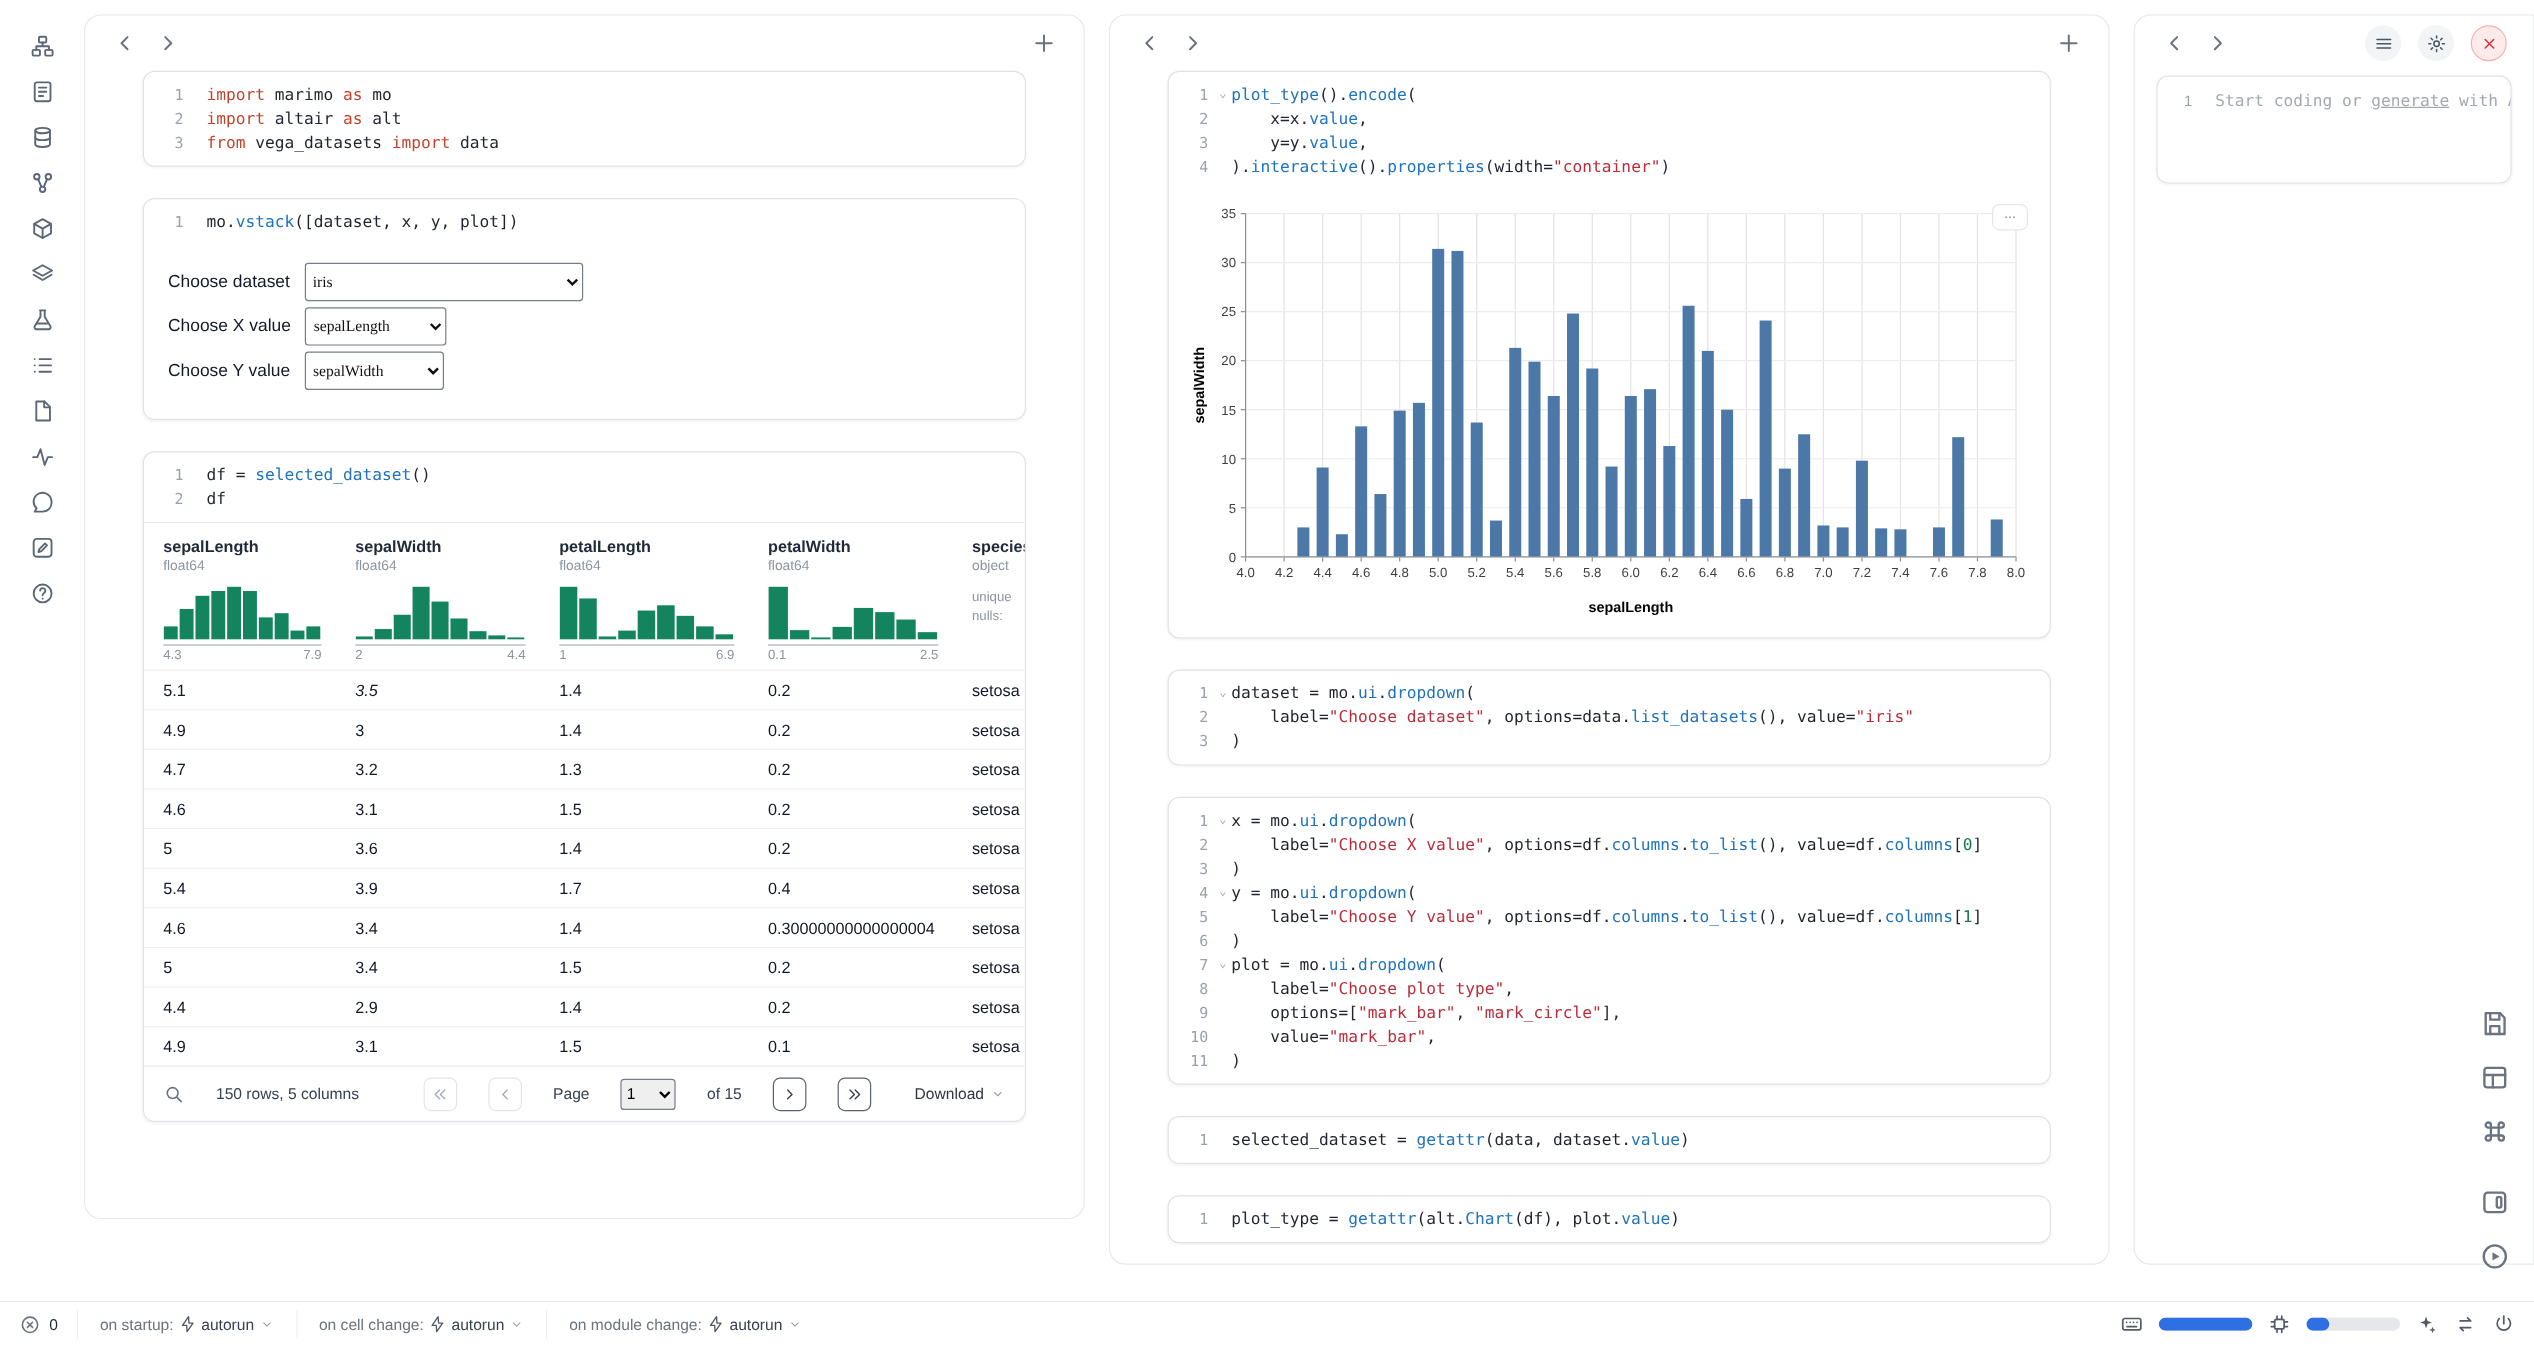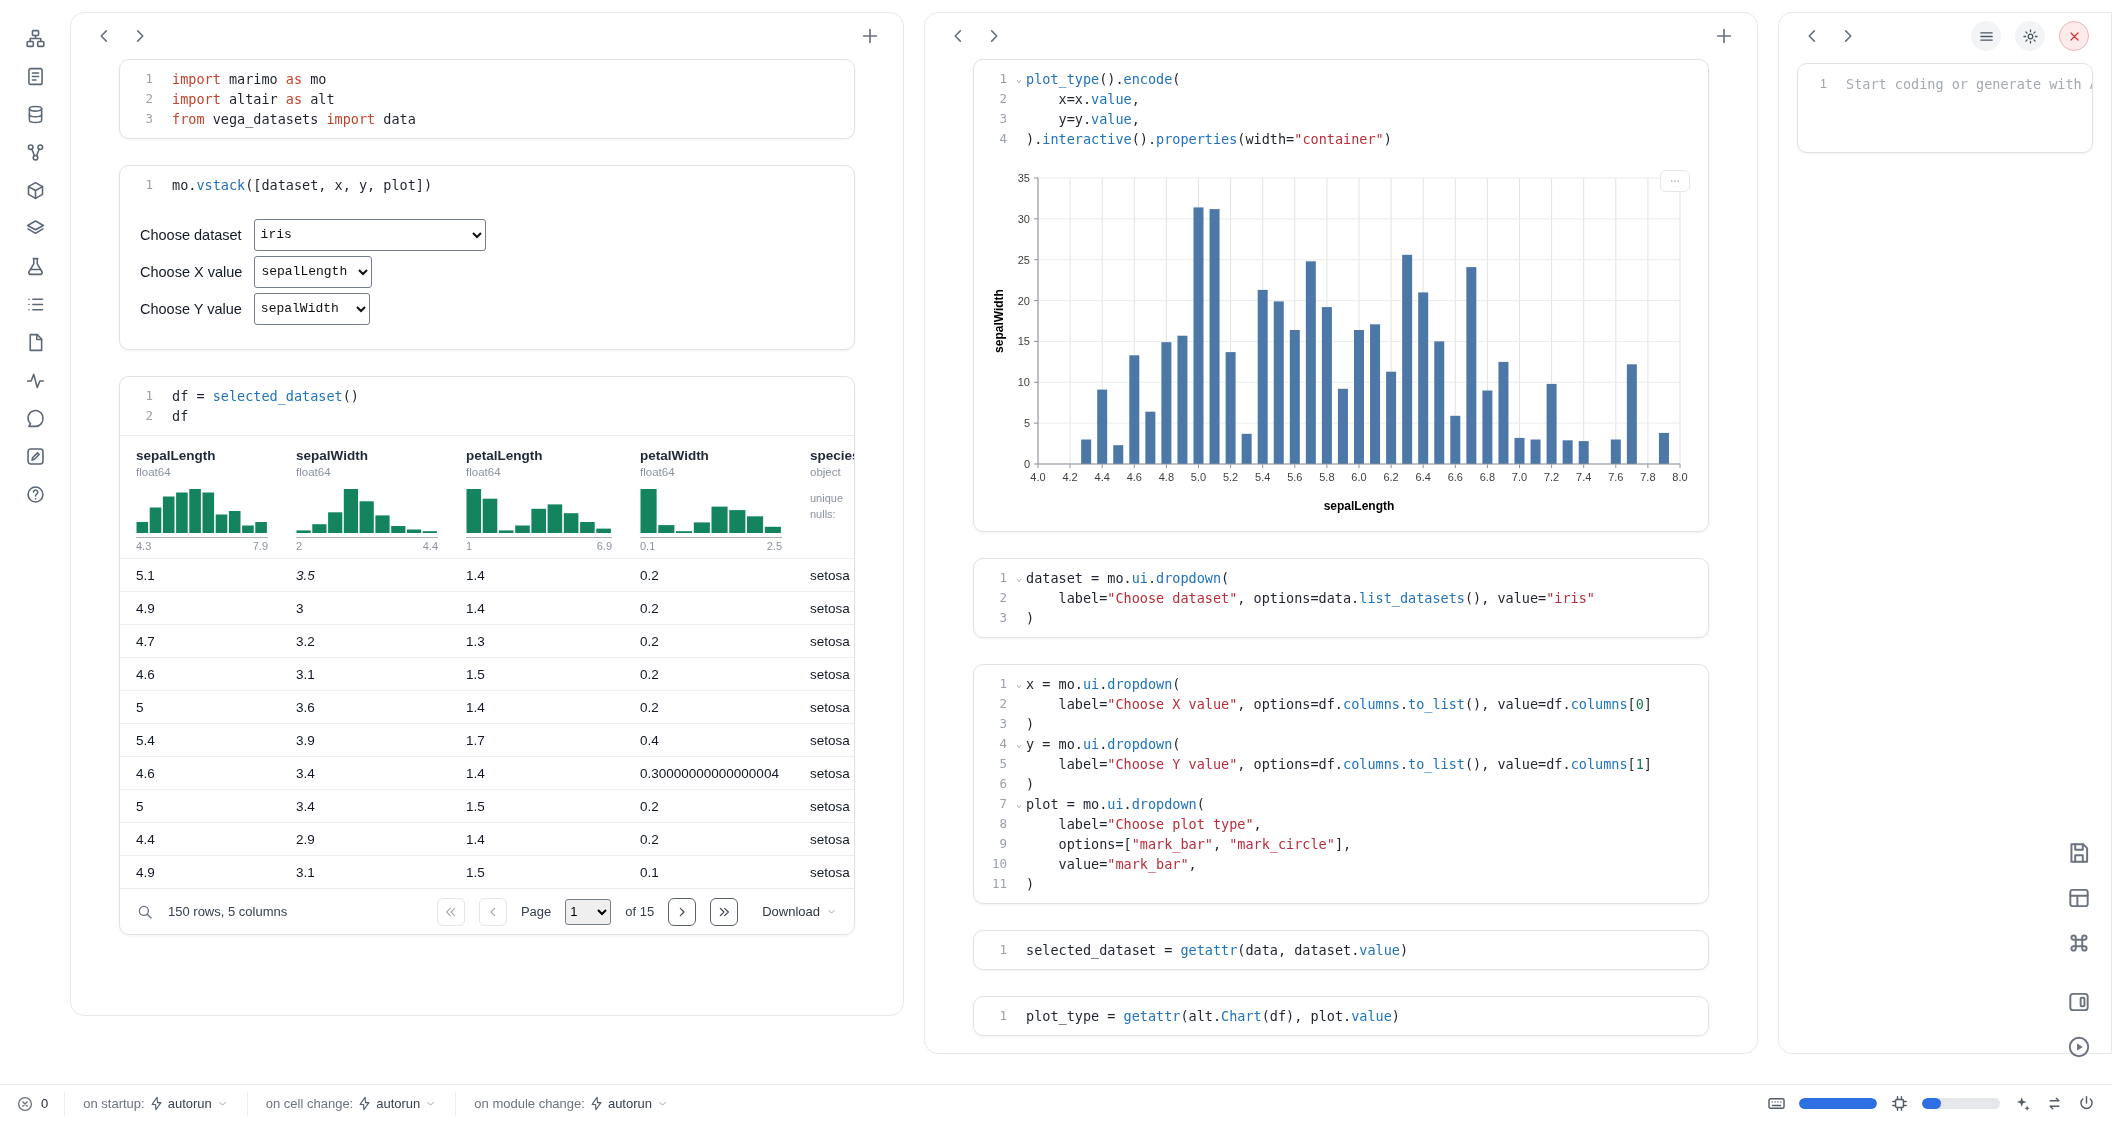--- a/index.html
+++ b/index.html
@@ -37,57 +37,57 @@
   .code { padding:9px 14px 9px 4px; font-family:"DejaVu Sans Mono", monospace; font-size:13.5px; }
   .code-line { display:flex; line-height:20px; }
   .gutter { width:34px; flex:none; text-align:right; color:#9aa1ad; font-size:12.5px; padding-right:5px; }
   .fold { width:14px; flex:none; color:#9aa1ad; font-size:10px; text-align:center; }
   .code-text { white-space:pre; }
   .tk-kw { color:#c0452c; } .tk-str { color:#bb2d3b; } .tk-fn { color:#2073bd; } .tk-num { color:#177a4b; }
 
   
   .controls { padding:12px 20px 22px 20px; }
   .control-row { display:flex; align-items:center; height:37px; gap:12px; font-size:14.5px; color:#111827; }
-  .control-row select { height:32px; font-size:13px; font-family:Liberation Mono, monospace;
+  .control-row select { height:32px; font-size:13px; font-family:Liberation Serif, serif;
        border:1px solid #767e8a; border-radius:3px; background:#fff; color:#111; padding:0 2px; }
 
   
   .df-scroll { overflow:hidden; border-top:1px solid #e8eaee; }
   .df-header { display:flex; flex-wrap:nowrap; }
   .df-col { flex:none; padding:12px 12px 6px 16px; }
   .col-name { font-weight:600; font-size:13.5px; color:#1f2937; white-space:nowrap; overflow:hidden; }
   .col-dtype { font-size:11.5px; color:#8b93a1; margin-top:3px; }
   .hist { margin-top:9px; border-bottom:1px solid #aab1bb; padding-bottom:1px; }
   .hist-labels { display:flex; justify-content:space-between; font-size:11px; color:#8b93a1; margin-top:2px; }
   .col-meta { margin-top:12px; font-size:11px; color:#8b93a1; line-height:16px; white-space:nowrap; }
   .df-row { display:flex; flex-wrap:nowrap; border-top:1px solid #edeff2; height:33px; align-items:center;
             font-size:13.5px; color:#111827; }
   .df-cell { flex:none; padding-left:16px; white-space:nowrap; overflow:hidden; }
   .df-footer { display:flex; align-items:center; border-top:1px solid #e8eaee; height:46px; padding:0 16px;
-               gap:14px; font-size:13px; color:#374151; }
+               gap:26px; font-size:13px; color:#374151; }
   .icon18 { width:18px; height:18px; color:#6b7280; display:inline-block; }
   .icon14 { width:15px; height:15px; display:inline-block; }
   .icon12 { width:13px; height:13px; display:inline-block; }
   .pg-btn { width:28px; height:28px; border-radius:6px; background:#fff; display:flex; align-items:center;
             justify-content:center; cursor:pointer; border:1px solid #596070; color:#3c4450; padding:5px; }
   .pg-btn.pg-dis { border-color:#e3e6ea; color:#a6adb8; }
   .df-footer select { height:26px; width:46px; font-size:13px; border:1px solid #767e8a; border-radius:3px; }
   .download { display:flex; align-items:center; gap:5px; margin-left:10px; cursor:pointer; color:#2f3642; }
 
   
   .chart-wrap { position:relative; padding:8px 8px 12px 16px; }
   .chart-menu { position:absolute; top:12px; right:18px; width:30px; height:22px; border:1px solid #e5e7eb;
                 border-radius:6px; color:#9ca3af; display:flex; align-items:center; justify-content:center;
                 padding:4px; cursor:pointer; background:#fff; }
 
   
   .new-cell { margin:4px 18px; min-height:90px; }
   .new-cell .code-line { padding-top:10px; }
   .placeholder { font-family:"DejaVu Sans Mono", monospace; font-size:13.5px; color:#a3a9b3; white-space:pre; }
-  .ph-link { cursor:pointer; }
+  .ph-link { text-decoration:underline; cursor:pointer; }
 
   
   .float-actions { position:absolute; right:18px; bottom:60px; display:flex; flex-direction:column; gap:15px; }
   .fab { width:30px; height:30px; border:none; background:transparent; color:#6b7280; cursor:pointer; padding:2px; }
   .fab.gap { margin-top:14px; }
 
   
   .statusbar { position:absolute; left:0; right:0; bottom:0; height:38px; border-top:1px solid #e7e9ee;
                background:#fff; display:flex; align-items:center; padding:0 16px; font-size:13px; color:#4b5563; }
   .error-badge { display:flex; align-items:center; gap:7px; padding-right:16px; background:none; border:none;

